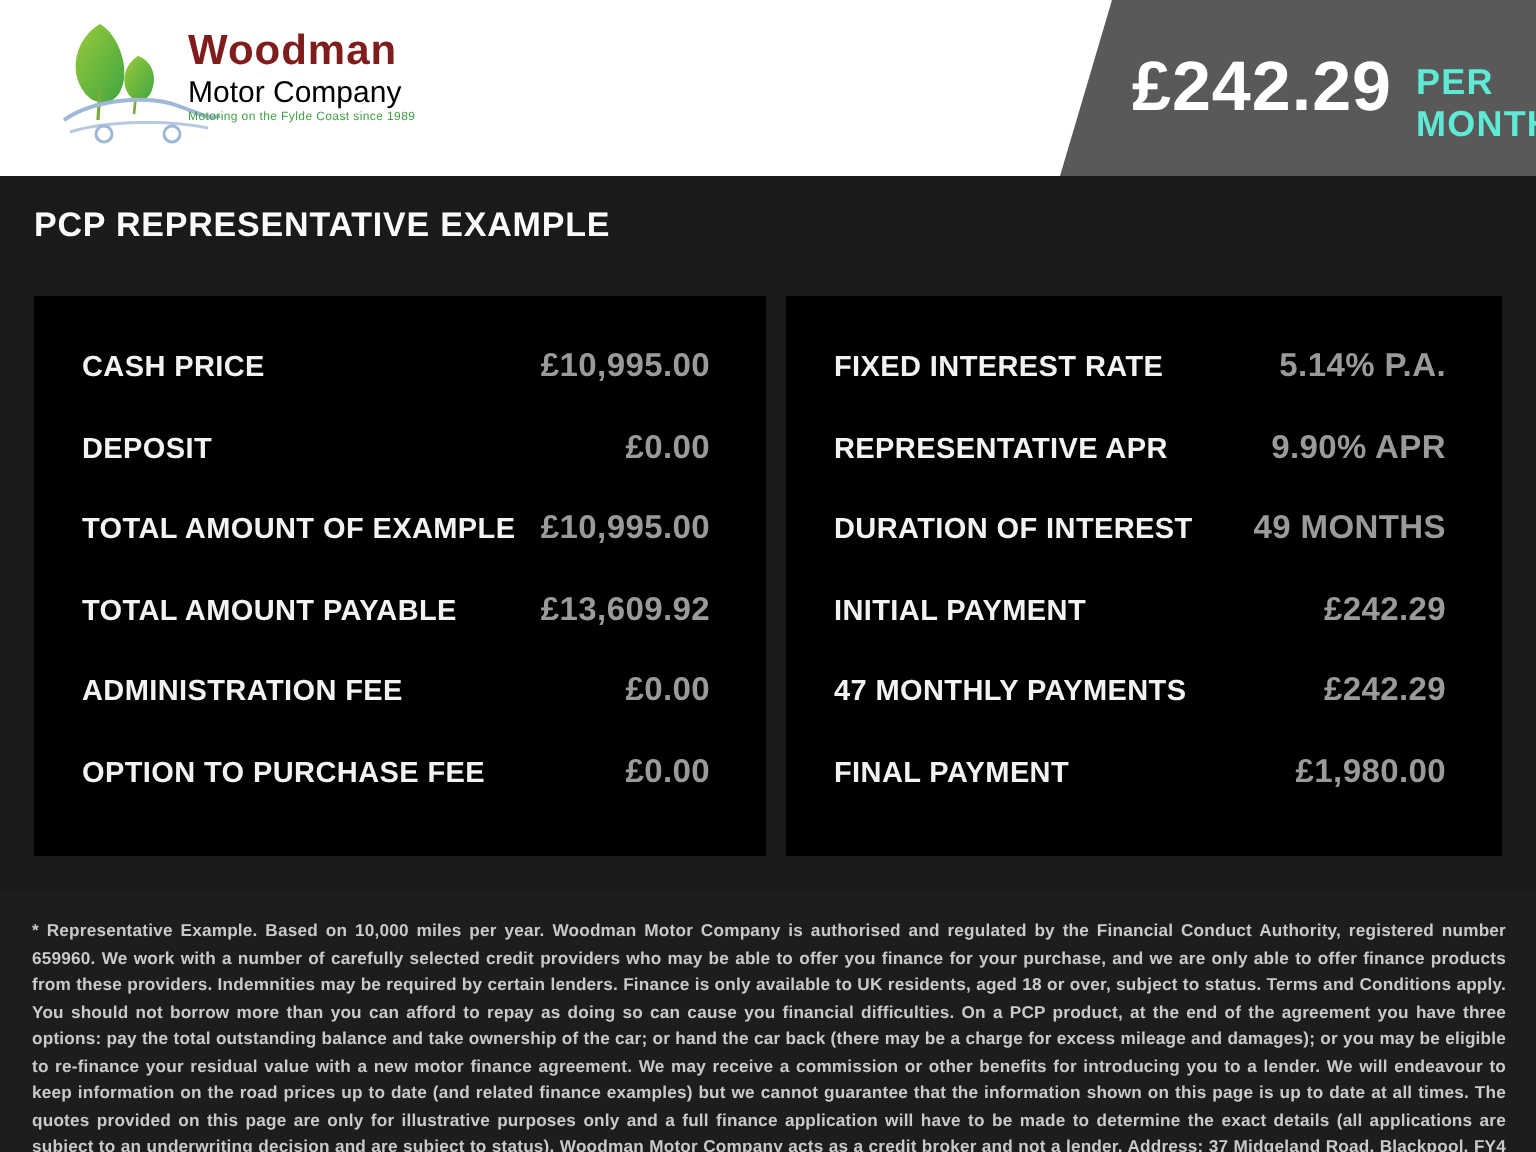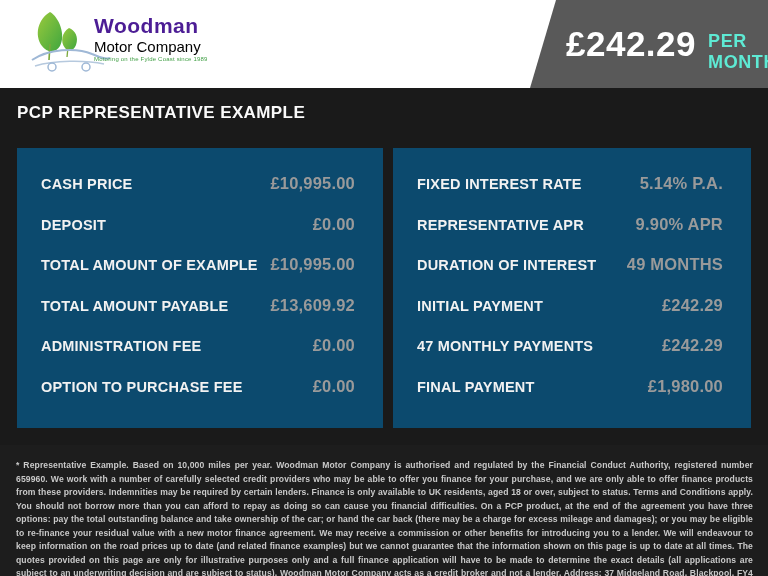--- a/index.html
+++ b/index.html
@@ -5,37 +5,37 @@
   html,body { margin:0; padding:0; background:#000; }
   .page {
     position:relative; width:768px; height:576px; overflow:hidden;
     background:#1a1a1a; font-family:"Liberation Sans", sans-serif;
   }
   
   .header { position:absolute; top:0; left:0; width:768px; height:88px; background:#ffffff; }
   .logo-wrap { position:absolute; left:28px; top:6px; width:280px; height:76px; }
   .logo-svg { position:absolute; left:0; top:2px; }
   .logo-text { position:absolute; left:66px; top:8px; }
-  .logo-name { font-size:21px; font-weight:bold; color:#4c1d95; letter-spacing:0.5px; line-height:24px; }
+  .logo-name { font-size:21px; font-weight:bold; color:#7f1d1d; letter-spacing:0.5px; line-height:24px; }
   .logo-subtitle { font-size:15px; color:#000000; line-height:17px; }
   .logo-tagline { font-size:6px; color:#43a047; line-height:9px; letter-spacing:0.2px; }
   .price-badge {
     position:absolute; top:0; right:0; width:238px; height:88px; background:#595959;
     clip-path:polygon(26px 0, 100% 0, 100% 100%, 0 100%);
     display:flex; align-items:center; box-sizing:border-box; padding-left:36px;
   }
   .badge-amount { font-size:35px; font-weight:bold; color:#ffffff; letter-spacing:0.5px; }
   .badge-period { font-size:18px; font-weight:bold; color:#5eead4; margin-left:12px; margin-top:16px; letter-spacing:0.6px; }
   
   .section-title {
     position:absolute; top:103px; left:17px; color:#fafafa;
     font-size:17px; font-weight:bold; letter-spacing:0.4px;
   }
   
-  .panel { position:absolute; top:148px; height:280px; background:#0c4a6e; box-sizing:border-box; }
+  .panel { position:absolute; top:148px; height:280px; background:#000000; box-sizing:border-box; }
   .panel-left  { left:17px;  width:366px; }
   .panel-right { left:393px; width:358px; }
   .panel-inner {
     display:flex; flex-direction:column; justify-content:space-between;
     height:100%; box-sizing:border-box; padding:26px 28px 32px 24px;
   }
   .finance-row { display:flex; justify-content:space-between; align-items:baseline; }
   .row-label { color:#f2f2f2; font-weight:bold; font-size:14.5px; letter-spacing:0.2px; white-space:nowrap; }
   .row-value { color:#9a9a9a; font-weight:bold; font-size:16.5px; letter-spacing:0.2px; white-space:nowrap;text-align:center; }
   

